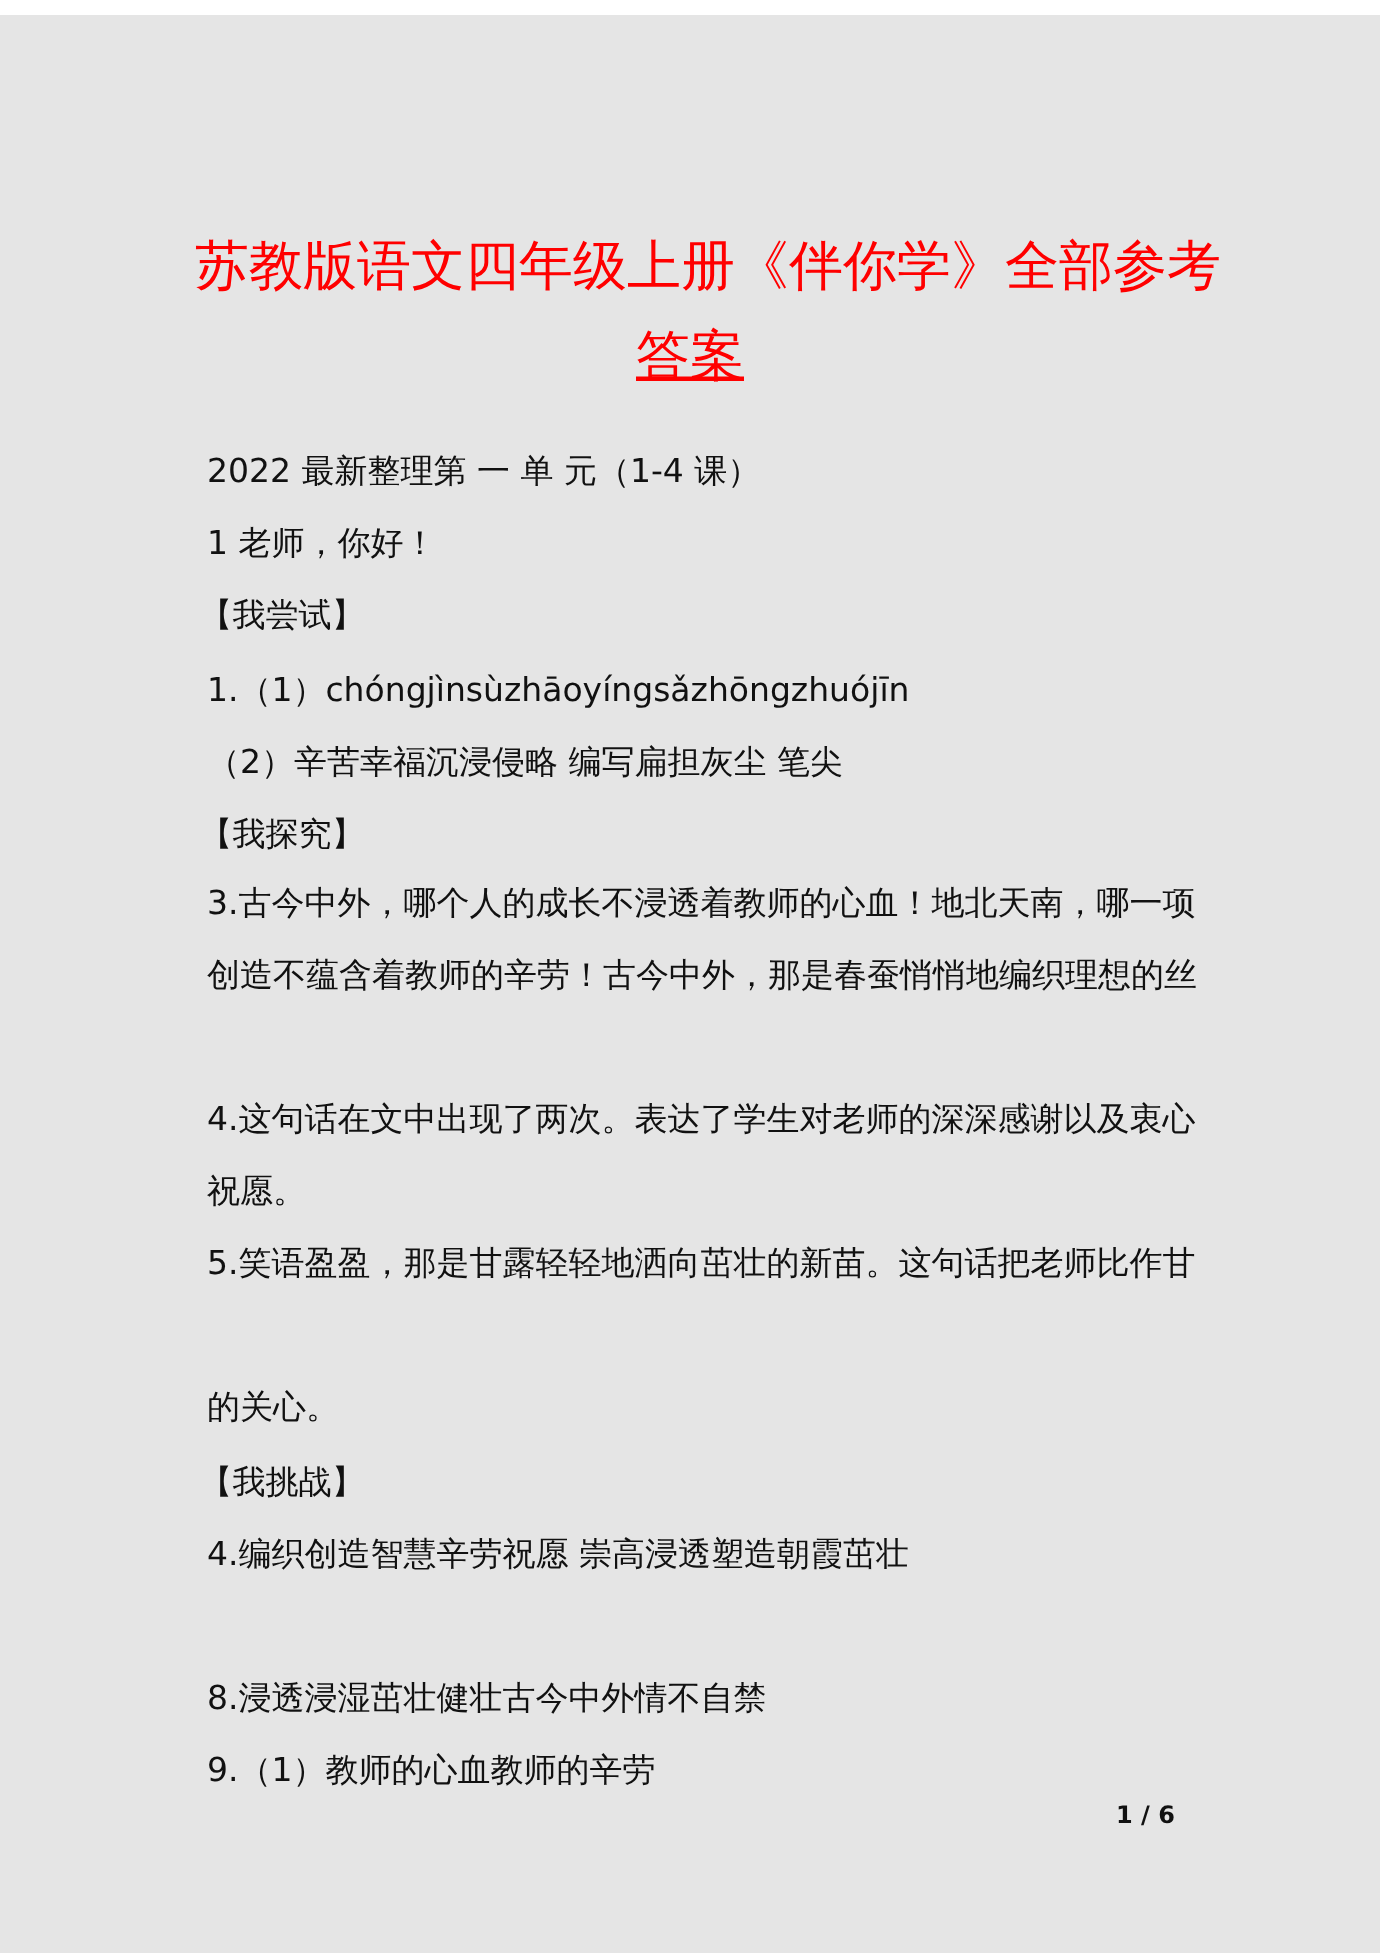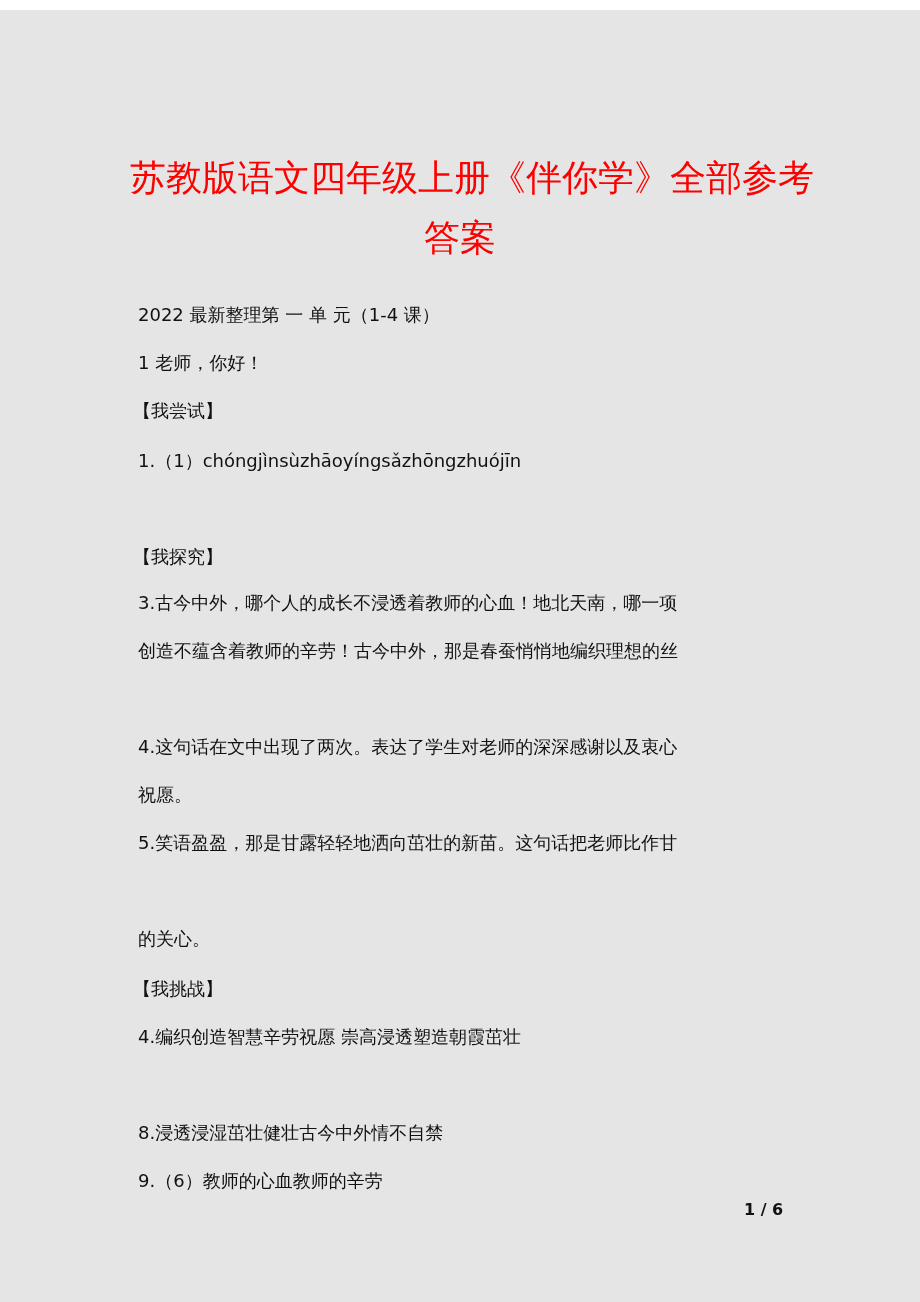--- a/index.html
+++ b/index.html
@@ -28,25 +28,25 @@
       left: 130px;
       width: 660px;
       text-align: center;
       color: #ff0000;
       font-size: 36px;
       line-height: 60px;
       letter-spacing: 0px;
       white-space: nowrap;
     }
     .title.line1 { top: 138px; }
-    .title.line2 { top: 198px; }
+    .title.line2 { top: 198px; text-decoration: underline; }
     .line {
       position: absolute;
       left: 138px;
-      font-size: 18px;
+      font-size: 22px;
       line-height: 26px;
       white-space: nowrap;
       color: #111111;
     }
     .section-head {
       left: 133px;
     }
     .page-number {
       position: absolute;
       left: 744px;
@@ -61,26 +61,27 @@
 <body>
 
 <div class="page">
   <div class="title line1">苏教版语文四年级上册《伴你学》全部参考</div>
   <div class="title line2">答案</div>
 
   <div class="line" style="top:292px">2022 最新整理第  一  单  元（1-4 课）</div>
   <div class="line" style="top:340px">1 老师，你好！</div>
   <div class="line section-head" style="top:388px">【我尝试】</div>
   <div class="line" style="top:438px">1.（1）chóngjìnsùzhāoyíngsǎzhōngzhuójīn</div>
+  <div class="line" style="top:486px">（2）辛苦幸福沉浸侵略  编写扁担灰尘  笔尖</div>
   <div class="line section-head" style="top:534px">【我探究】</div>
   <div class="line" style="top:580px">3.古今中外，哪个人的成长不浸透着教师的心血！地北天南，哪一项</div>
   <div class="line" style="top:628px">创造不蕴含着教师的辛劳！古今中外，那是春蚕悄悄地编织理想的丝</div>
   <div class="line" style="top:724px">4.这句话在文中出现了两次。表达了学生对老师的深深感谢以及衷心</div>
   <div class="line" style="top:772px">祝愿。</div>
   <div class="line" style="top:820px">5.笑语盈盈，那是甘露轻轻地洒向茁壮的新苗。这句话把老师比作甘</div>
   <div class="line" style="top:916px">的关心。</div>
   <div class="line section-head" style="top:966px">【我挑战】</div>
   <div class="line" style="top:1014px">4.编织创造智慧辛劳祝愿  崇高浸透塑造朝霞茁壮</div>
   <div class="line" style="top:1110px">8.浸透浸湿茁壮健壮古今中外情不自禁</div>
-  <div class="line" style="top:1158px">9.（6）教师的心血教师的辛劳</div>
+  <div class="line" style="top:1158px">9.（1）教师的心血教师的辛劳</div>
 
   <div class="page-number">1 / 6</div>
 </div>
 
 </body></html>

